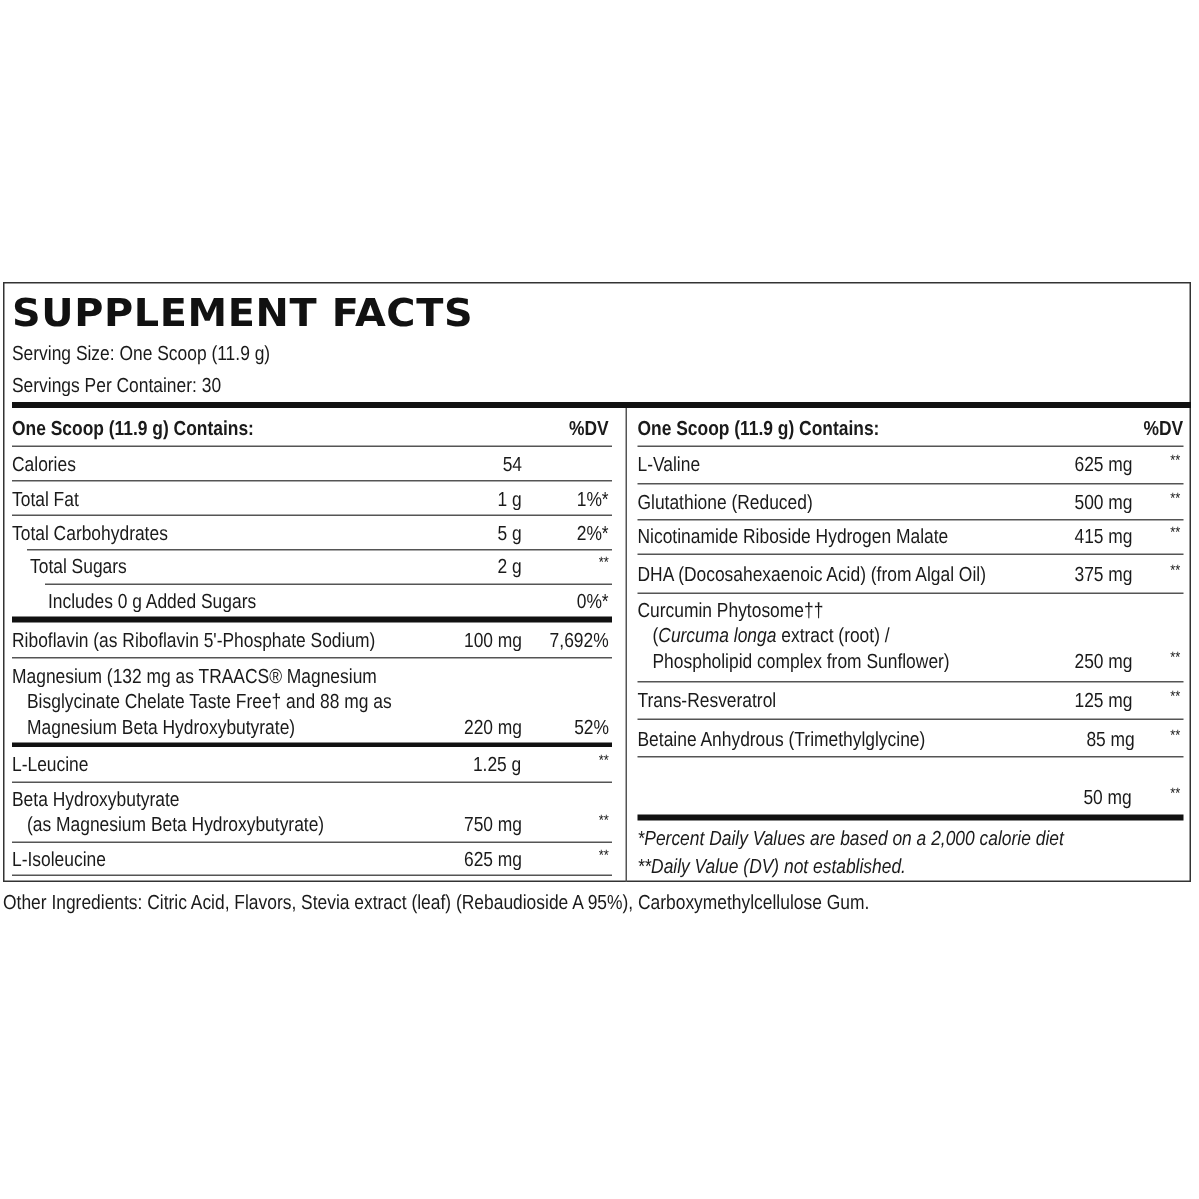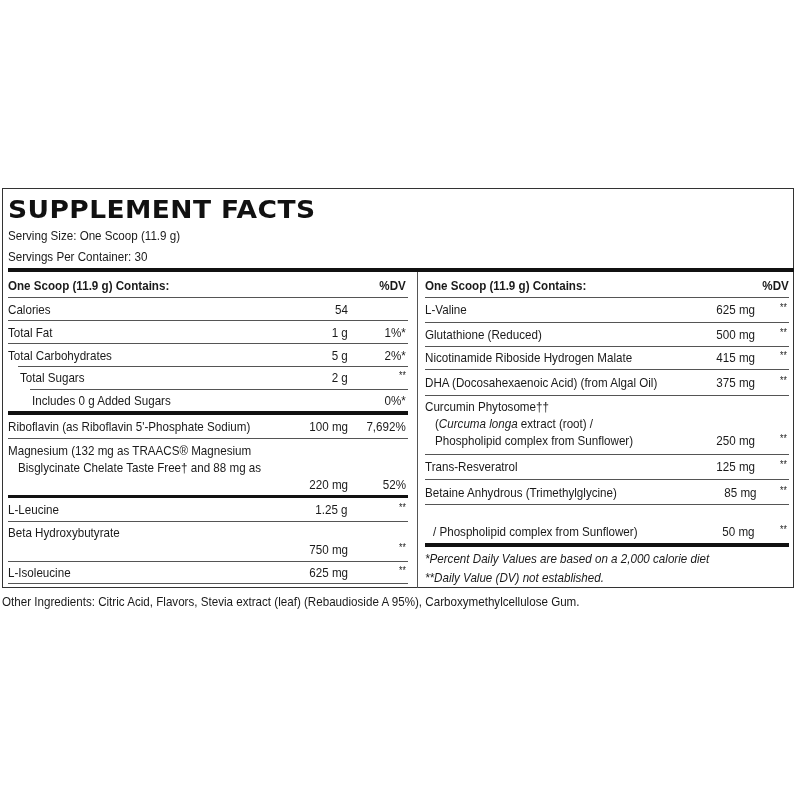--- a/index.html
+++ b/index.html
@@ -107,34 +107,36 @@
   <div class="row" style="left:8px; top:418px; width:400px;">
     <span class="name"><span class="cond">Riboflavin (as Riboflavin 5'-Phosphate Sodium)</span></span>
     <span class="amt" style="right:60px;"><span class="cond-r">100 mg</span></span>
     <span class="dv" style="right:2px;"><span class="cond-r">7,692%</span></span>
   </div>
   <div class="hline thin" style="left:8px; top:438px; width:400px;"></div>
 
   <div class="row" style="left:8px; top:442px; width:400px; height:52px;">
     <span class="name" style="top:0;"><span class="cond">Magnesium (132 mg as TRAACS® Magnesium</span></span>
     <span class="name" style="top:17px; left:10px;"><span class="cond">Bisglycinate Chelate Taste Free† and 88 mg as</span></span>
+    <span class="name" style="top:34px; left:10px;"><span class="cond">Magnesium Beta Hydroxybutyrate)</span></span>
     <span class="amt" style="right:60px; top:34px;"><span class="cond-r">220 mg</span></span>
     <span class="dv" style="right:2px; top:34px;"><span class="cond-r">52%</span></span>
   </div>
   <div class="hline mid" style="left:8px; top:495px; width:400px;"></div>
 
   <div class="row" style="left:8px; top:501px; width:400px;">
     <span class="name"><span class="cond">L-Leucine</span></span>
     <span class="amt" style="right:60px;"><span class="cond-r">1.25 g</span></span>
     <span class="dv stars" style="right:2px;"><span class="cond-r">**</span></span>
   </div>
   <div class="hline thin" style="left:8px; top:521px; width:400px;"></div>
 
   <div class="row" style="left:8px; top:524px; width:400px; height:36px;">
     <span class="name" style="top:0;"><span class="cond">Beta Hydroxybutyrate</span></span>
+    <span class="name" style="top:17px; left:10px;"><span class="cond">(as Magnesium Beta Hydroxybutyrate)</span></span>
     <span class="amt" style="right:60px; top:17px;"><span class="cond-r">750 mg</span></span>
     <span class="dv stars" style="right:2px; top:17px;"><span class="cond-r">**</span></span>
   </div>
   <div class="hline thin" style="left:8px; top:561px; width:400px;"></div>
 
   <div class="row" style="left:8px; top:564px; width:400px;">
     <span class="name"><span class="cond">L-Isoleucine</span></span>
     <span class="amt" style="right:60px;"><span class="cond-r">625 mg</span></span>
     <span class="dv stars" style="right:2px;"><span class="cond-r">**</span></span>
   </div>
@@ -193,21 +195,20 @@
   <div class="hline thin" style="left:425px; top:479px; width:364px;"></div>
 
   <div class="row" style="left:425px; top:484px; width:364px;">
     <span class="name"><span class="cond">Betaine Anhydrous (Trimethylglycine)</span></span>
     <span class="amt" style="right:32px;"><span class="cond-r">85 mg</span></span>
     <span class="dv stars" style="right:2px;"><span class="cond-r">**</span></span>
   </div>
   <div class="hline thin" style="left:425px; top:504px; width:364px;"></div>
 
   <div class="row" style="left:425px; top:507px; width:364px; height:36px;">
-    <span class="name" style="top:16px; left:8px;"><span class="cond">/ Phospholipid complex from Sunflower)</span></span>
     <span class="amt" style="right:34px; top:16px;"><span class="cond-r">50 mg</span></span>
     <span class="dv stars" style="right:2px; top:16px;"><span class="cond-r">**</span></span>
   </div>
   <div class="hline thick" style="left:425px; top:543px; width:364px;"></div>
 
   <div class="row" style="left:425px; top:550px;font-style:italic;">
     <span class="cond">*Percent Daily Values are based on a 2,000 calorie diet</span>
   </div>
   <div class="row" style="left:425px; top:569px;font-style:italic;">
     <span class="cond">**Daily Value (DV) not established.</span>

